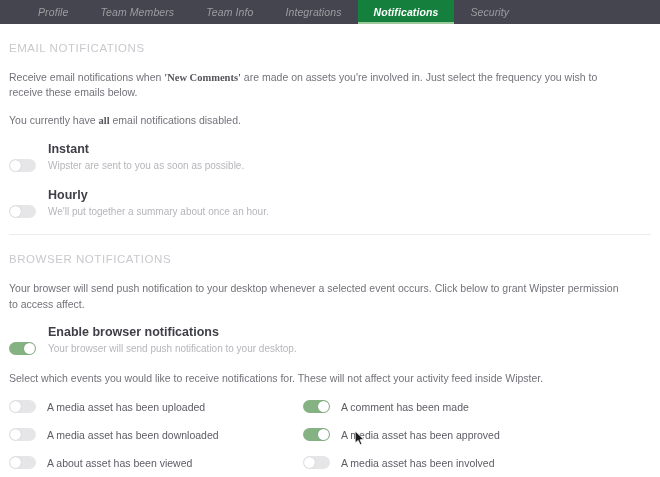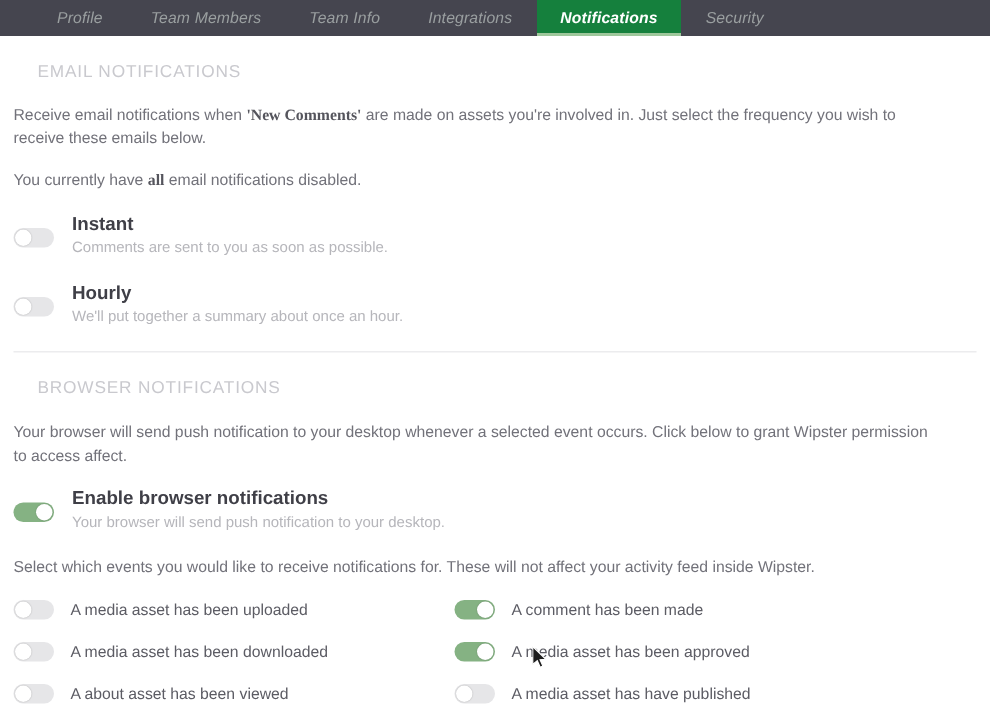--- a/index.html
+++ b/index.html
@@ -59,21 +59,21 @@
     padding: 0 9px;
     box-sizing: border-box;
   }
   .section {
     padding-top: 18px;
   }
   .section-heading {
     font-size: 11.5px;
     letter-spacing: 0.55px;
     color: #c9c9ce;
-    margin: 0 0 16px 16px;
+    margin: 0 0 16px 0;
     font-weight: normal;
   }
   .para {
     font-size: 10.5px;
     color: #72727a;
     line-height: 1.45;
     margin: 0 0 13px 0;
     max-width: 610px;
   }
   .para b {
@@ -112,21 +112,21 @@
     background: #85b283;
   }
   .toggle.on .knob {
     left: auto;
     right: 1px;
   }
 
   
   .big-row {
     display: flex;
-    align-items: center;
+    align-items: flex-end;
     margin-bottom: 16px;
   }
   .big-row .toggle { margin-top: 3px; }
   .big-row .texts { margin-left: 12px; }
   .big-title {
     font-size: 12.5px;
     color: #3f3f47;
     font-weight: bold;
     line-height: 1.15;
   }
@@ -201,21 +201,21 @@
     <p class="para">
       <span>You currently have </span><b>all</b><span> email notifications disabled.</span>
     </p>
 
     <div class="big-row">
       <div class="toggle">
           <span class="knob"></span>
         </div>
       <div class="texts">
         <div class="big-title">Instant</div>
-        <div class="big-sub">Comments are sent to you as soon as possible.</div>
+        <div class="big-sub">Wipster are sent to you as soon as possible.</div>
       </div>
     </div>
 
     <div class="big-row">
       <div class="toggle">
           <span class="knob"></span>
         </div>
       <div class="texts">
         <div class="big-title">Hourly</div>
         <div class="big-sub">We'll put together a summary about once an hour.</div>
@@ -272,21 +272,21 @@
       <div class="event-row">
         <div class="toggle">
             <span class="knob"></span>
           </div>
         <span class="event-label">A about asset has been viewed</span>
       </div>
       <div class="event-row">
         <div class="toggle">
             <span class="knob"></span>
           </div>
-        <span class="event-label">A media asset has have published</span>
+        <span class="event-label">A media asset has been involved</span>
       </div>
 
     </div>
   </div>
 </div>
 
 <svg class="cursor" viewBox="0 0 12 18">
   <polygon points="0,0 0,13.5 3.4,10.6 5.6,15.6 7.6,14.7 5.5,9.9 9.8,9.6" fill="#1d1d1d" stroke="#ffffff" stroke-width="0.9"></polygon>
 </svg>
 

